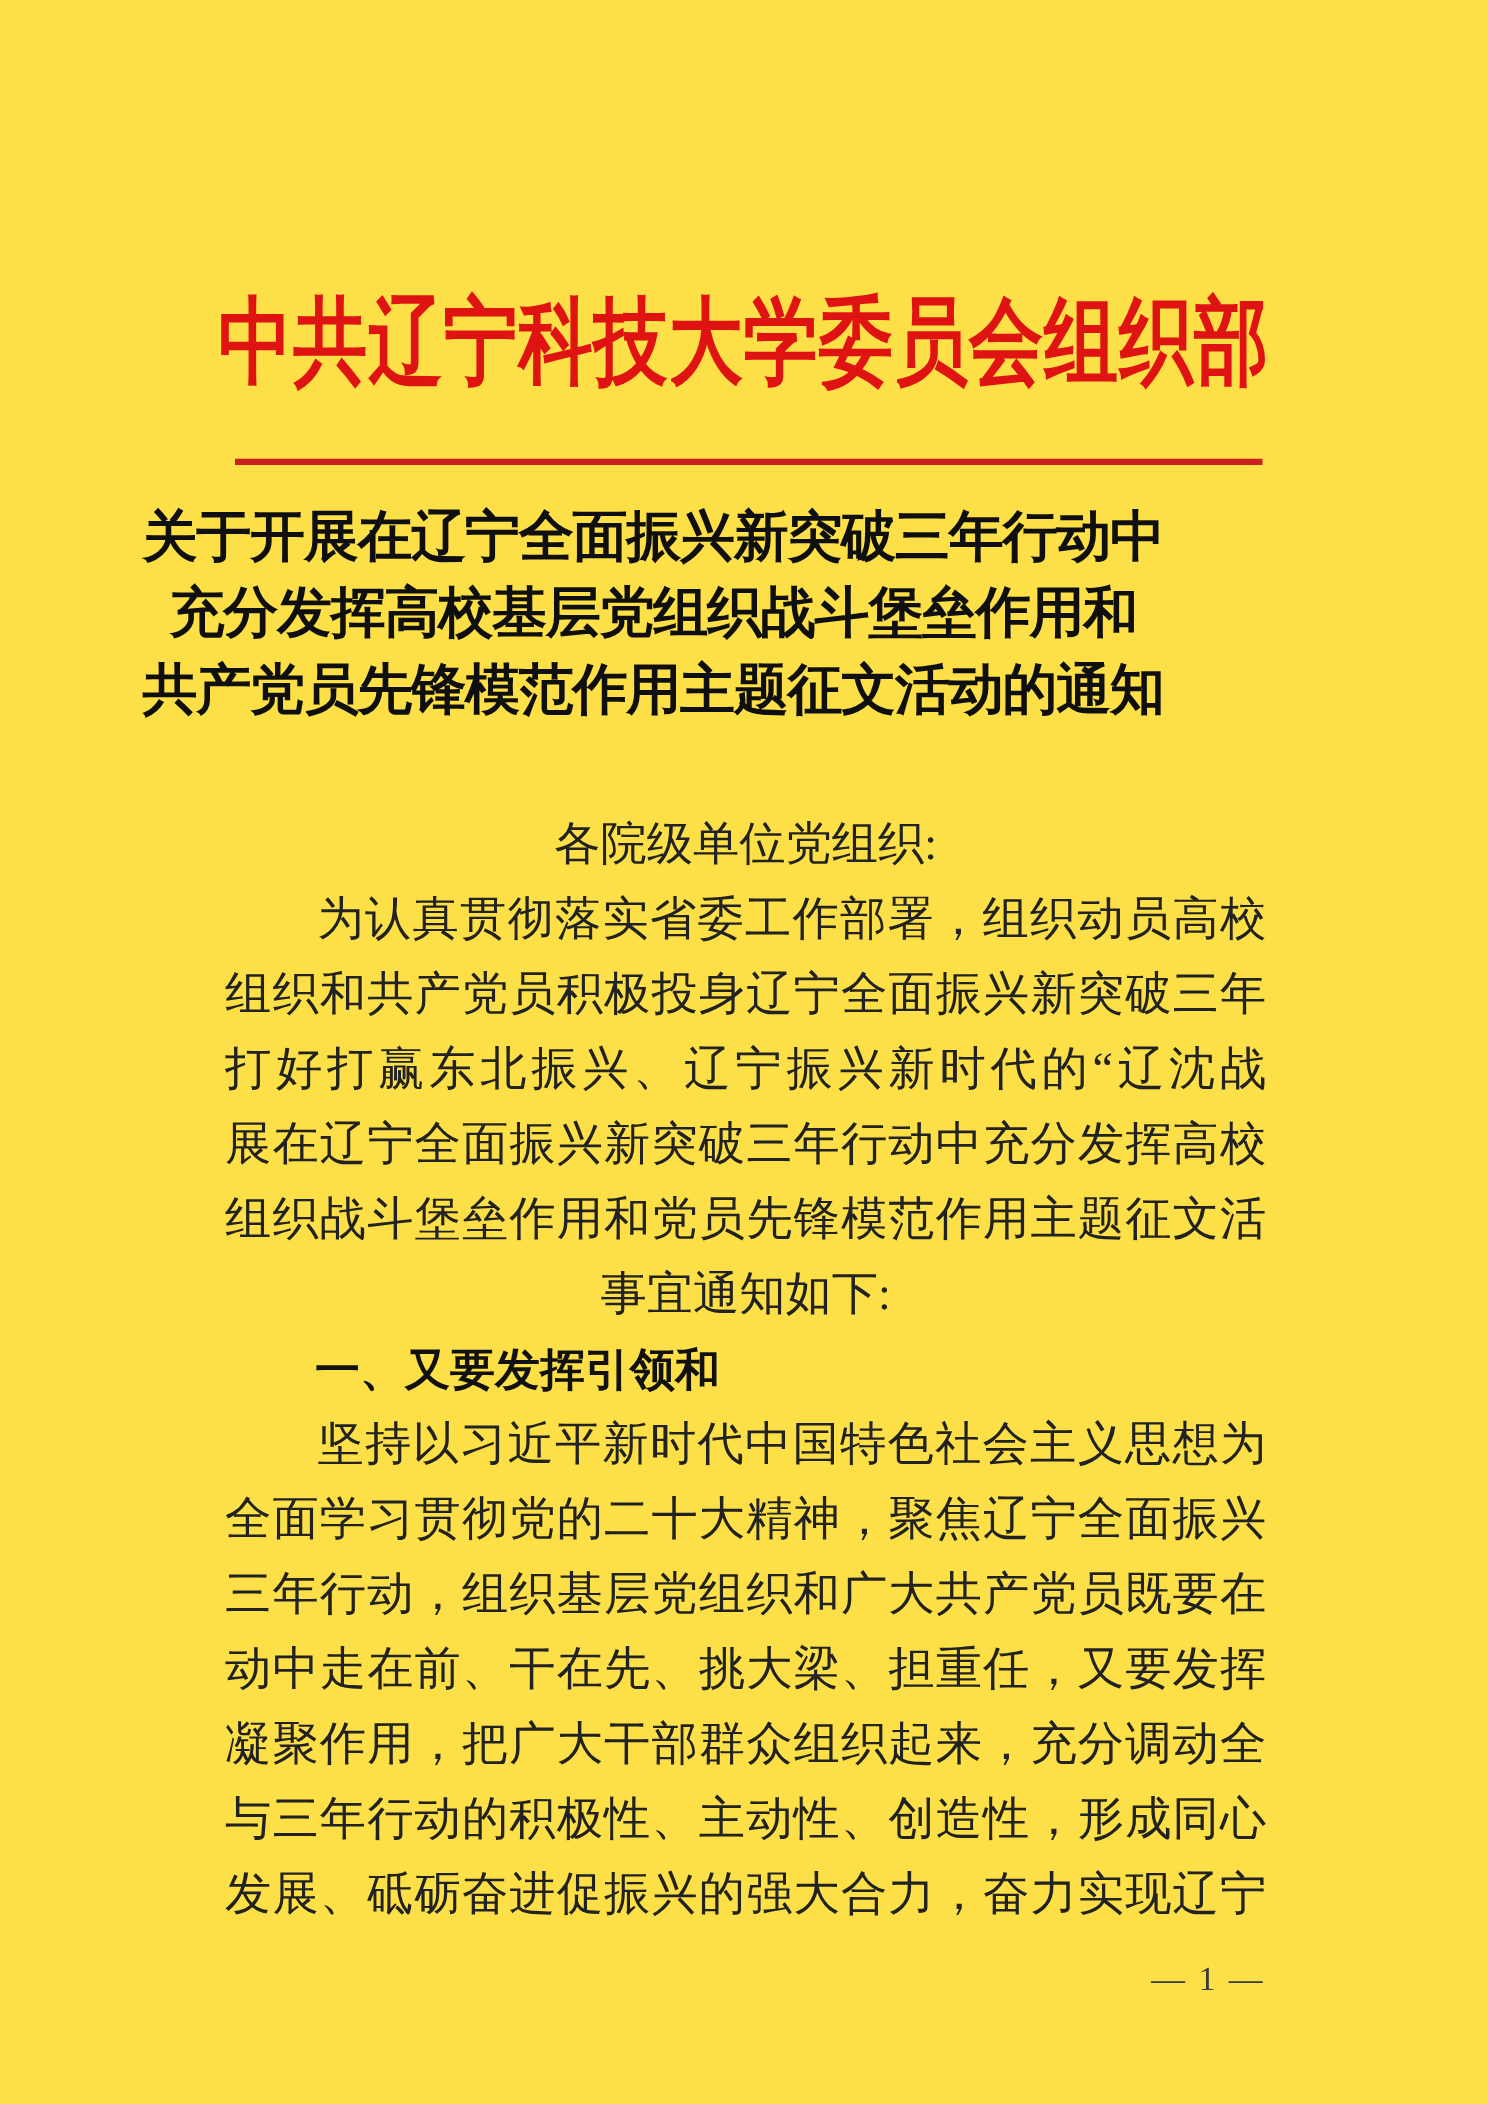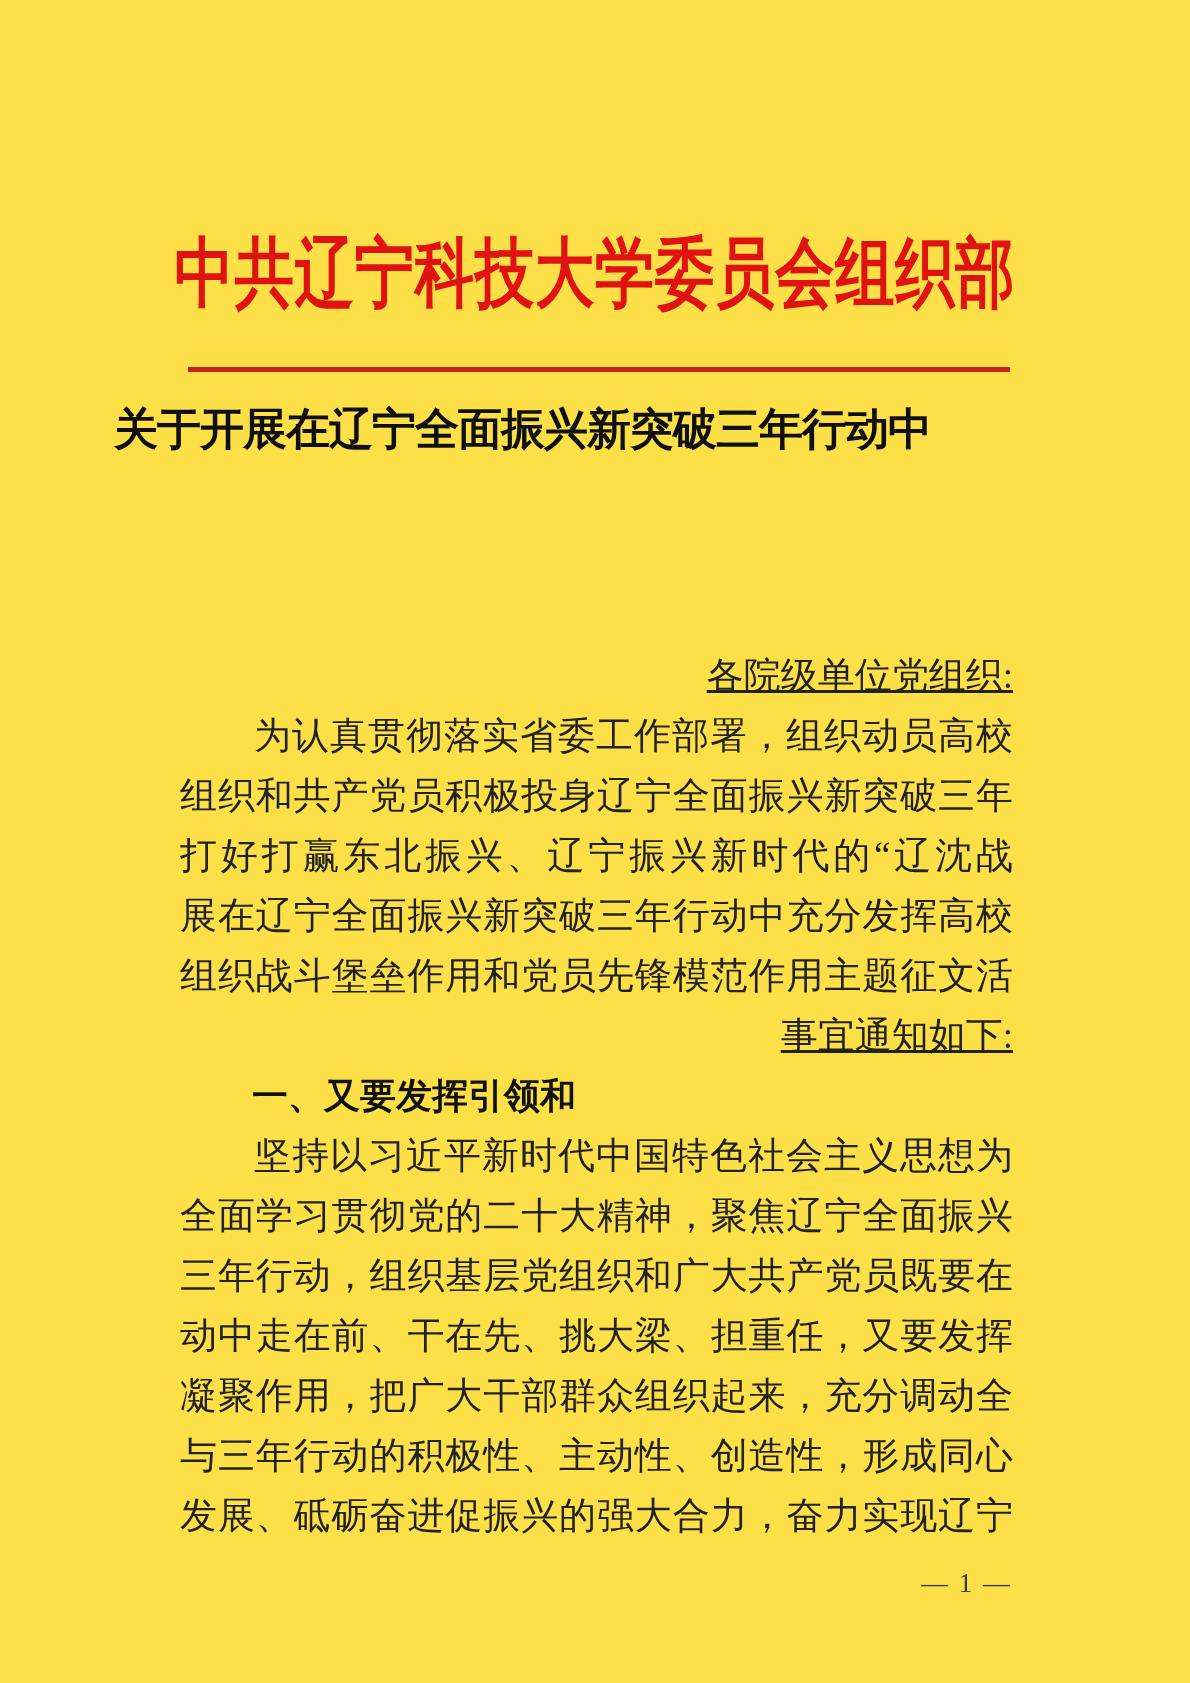--- a/index.html
+++ b/index.html
@@ -66,21 +66,21 @@
     text-align:justify;
     text-align-last:justify;
     text-justify:inter-character;
   }
   .line.first{
     text-indent:2em;
     text-align:justify;
     text-align-last:justify;
     text-justify:inter-character;
   }
-  .line.plain{text-align:right;text-decoration:underline;}
+  .line.plain{text-align:center;}
   .line.heading{
     text-indent:2em;
     font-weight:bold;
     font-family:"Liberation Sans", sans-serif;
     font-size:36px;
     color:#111111;
   }
   
   .page-number{
     position:absolute;
@@ -96,20 +96,22 @@
 <body>
 
 <div class="page">
 
   <div class="letterhead" style="color: rgb(224, 19, 19);">中共辽宁科技大学委员会组织部</div>
 
   <div class="red-rule" style="background: rgb(201, 33, 31);"></div>
 
   <div class="doc-title">
     <div>关于开展在辽宁全面振兴新突破三年行动中</div>
+    <div>充分发挥高校基层党组织战斗堡垒作用和</div>
+    <div>共产党员先锋模范作用主题征文活动的通知</div>
   </div>
 
   <div class="body-block">
       <div class="line plain">各院级单位党组织:</div>
       <div class="line first">为认真贯彻落实省委工作部署，组织动员高校基层党</div>
       <div class="line justify">组织和共产党员积极投身辽宁全面振兴新突破三年行动，</div>
       <div class="line justify">打好打赢东北振兴、辽宁振兴新时代的“辽沈战役”，现就开</div>
       <div class="line justify">展在辽宁全面振兴新突破三年行动中充分发挥高校基层党</div>
       <div class="line justify">组织战斗堡垒作用和党员先锋模范作用主题征文活动有关</div>
       <div class="line plain">事宜通知如下:</div>

